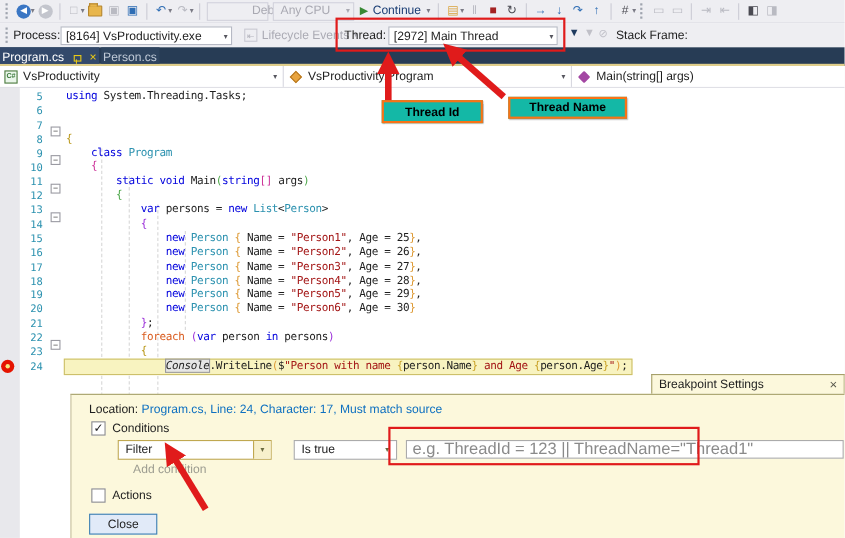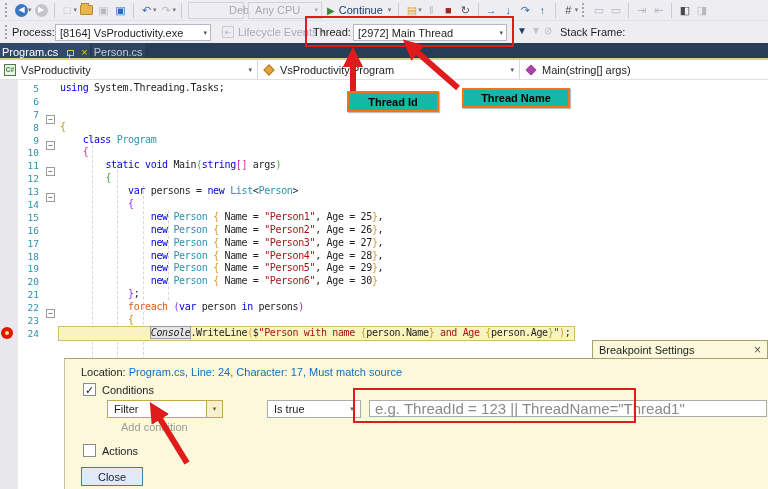--- a/index.html
+++ b/index.html
@@ -367,21 +367,21 @@
   <div id="bp-panel">
     <div class="loc-line">
       <span>Location:</span>
       <span class="loc-link">Program.cs, Line: 24, Character: 17, Must match source</span>
     </div>
     <div class="chk" style="top:24px;left:18px;">
       <span>✓</span>
     </div>
     <span class="chk-lbl" style="top:25px;left:37px;">Conditions</span>
 
-    <div class="combo-box combo-gold" style="top:41px;left:42px;width:116px;">
+    <div class="combo-box combo-gold" style="top:41px;left:42px;width:140px;">
       <span>Filter</span>
       <span class="combo-arrow">▾</span>
     </div>
     <div class="combo-box combo-gray" style="top:41px;left:202px;width:94px;">
       <span>Is true</span>
       <span class="combo-arrow">▾</span>
     </div>
     <div class="cond-input" style="top:41px;left:304px;width:398px;">
       <span class="ph">e.g. ThreadId = 123 || ThreadName="Thread1"</span>
     </div>

